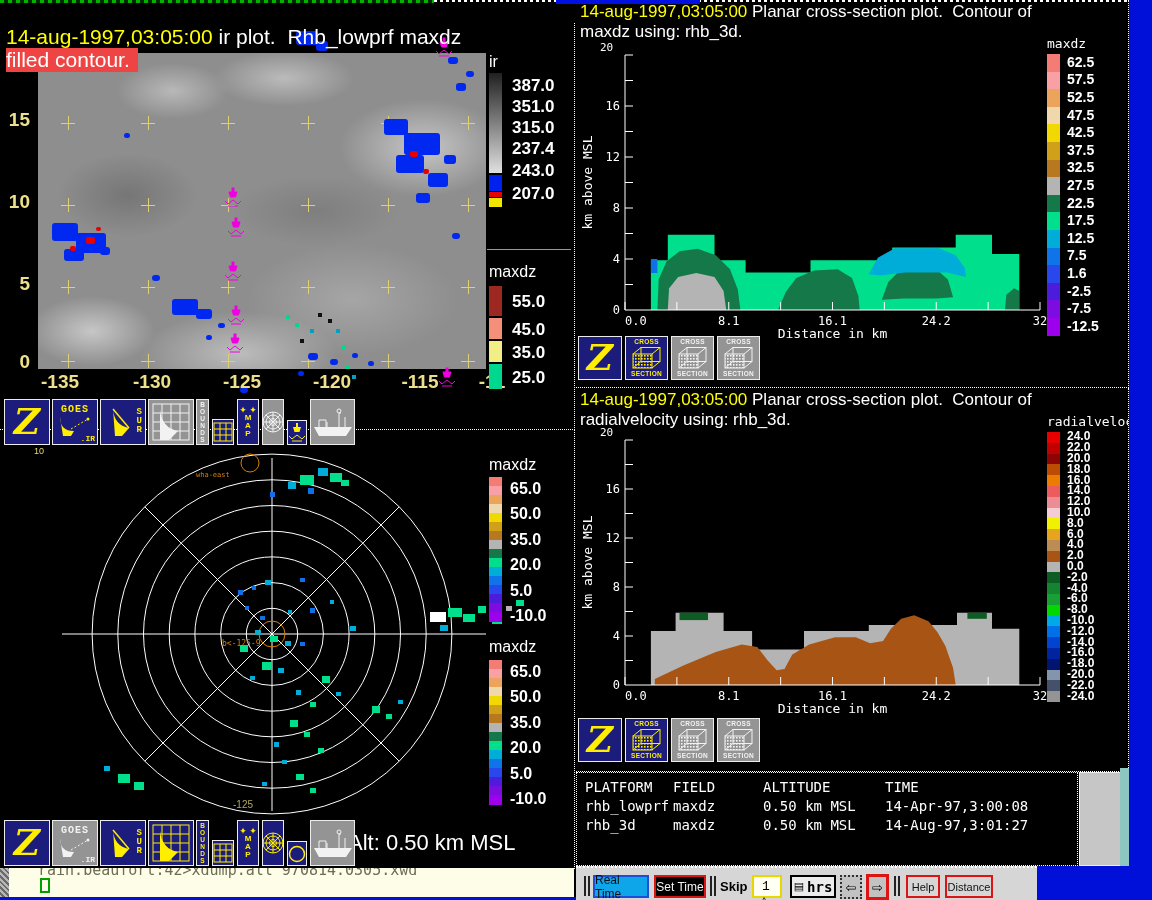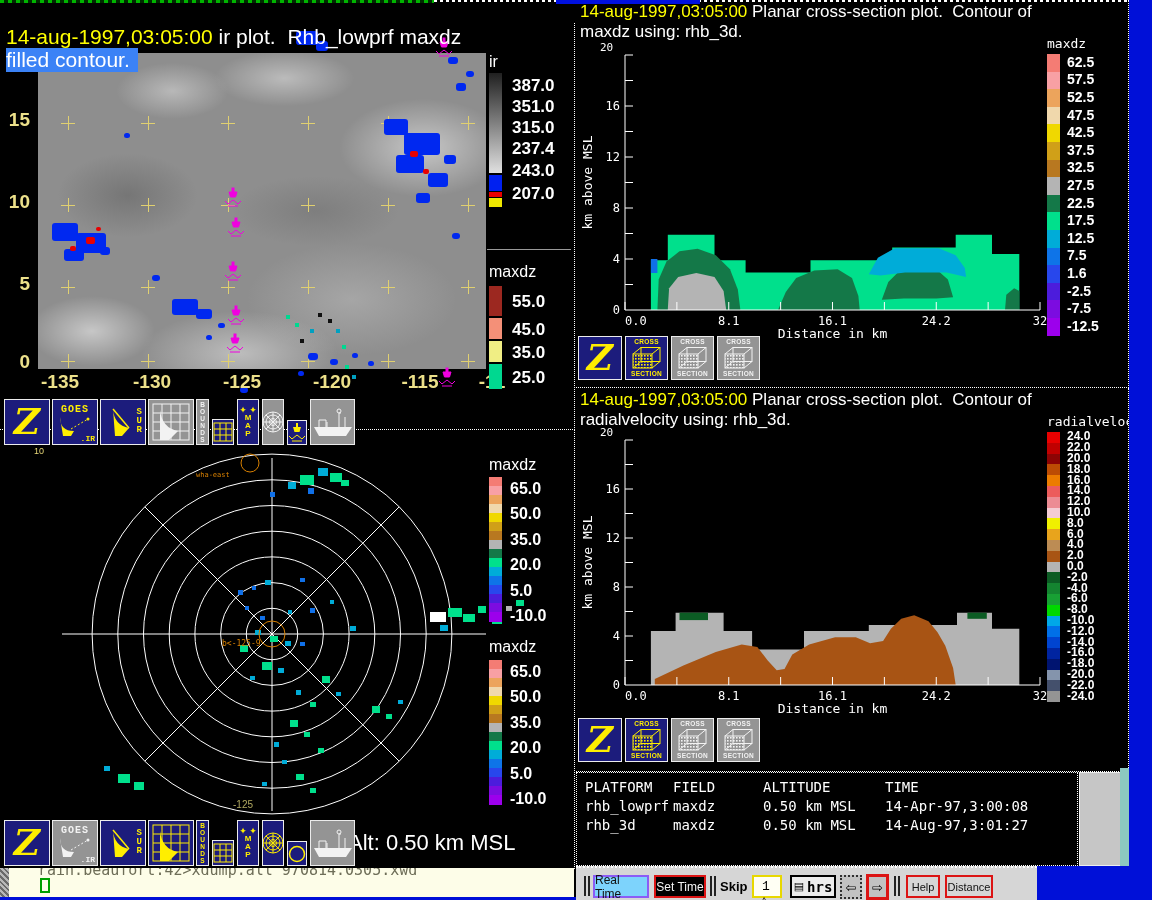--- a/index.html
+++ b/index.html
@@ -4,21 +4,21 @@
 <style>
   html,body{margin:0;padding:0;background:#0010d8;}
   #screen{position:relative;width:1152px;height:900px;background:#000;overflow:hidden;
           font-family:"Liberation Sans",sans-serif;}
   .abs{position:absolute;}
   .panel{position:absolute;background:#000;overflow:hidden;}
   .ptitle{position:absolute;left:6px;top:2px;font:21px "Liberation Sans",sans-serif;
           color:#fff;white-space:pre;z-index:6;}
   .ptitle .time{color:#ffff00;}
   .ptitle2{position:absolute;left:6px;top:25px;font:21px "Liberation Sans",sans-serif;
-           color:#fff;white-space:pre;z-index:6;background:#3b82f6;padding-right:8px;}
+           color:#fff;white-space:pre;z-index:6;background:#ef4444;padding-right:8px;}
   .rtitle{font:17px "Liberation Sans",sans-serif;}
   .rtitle2{top:22px;font:17px "Liberation Sans",sans-serif;}
   .tbtn{position:absolute;box-sizing:border-box;border:1px solid #ececec;display:flex;
         flex-direction:column;align-items:center;justify-content:center;overflow:hidden;z-index:8;}
   .tbtn.on{background:#1c1c7c;color:#ffee00;}
   .tbtn.off{background:#949494;color:#f2f2f2;}
   .gt{font:bold 10px "Liberation Mono",monospace;letter-spacing:1px;line-height:10px;}
   .gi{position:absolute;right:2px;bottom:1px;font:bold 8px "Liberation Mono",monospace;}
   .vt{font:bold 7px "Liberation Sans",sans-serif;line-height:7px;text-align:center;}
   .st{position:absolute;right:3px;top:8px;font:bold 9px "Liberation Mono",monospace;
@@ -811,21 +811,21 @@
   <div id="terminal" class="panel" style="left:0;top:868px;width:574px;height:29px;background:#fdfde8;">
     <div class="abs" style="left:0;top:0;width:9px;height:29px;background:repeating-linear-gradient(45deg,#b8b8b8 0 2px,#6a6a6a 2px 4px);"></div>
     <div class="abs mono" style="left:38px;top:-7px;font-size:15px;color:#6e6e58;white-space:pre;">rain.beaufort:42&gt;xdump.all 970814.0305.xwd</div>
     <div class="abs" style="left:40px;top:10px;width:10px;height:15px;border:2px solid #00a000;box-sizing:border-box;"></div>
   </div>
   <div class="abs" style="left:0;top:897px;width:576px;height:3px;background:#0010d8;"></div>
 
   <div id="control-bar" class="panel" style="left:576px;top:866px;width:461px;height:34px;background:#d6d6d6;border-top:2px dotted #fafafa;">
     <div class="grip" style="left:8px;top:8px;"></div>
     <div class="grip" style="left:12px;top:8px;"></div>
-    <div class="ctl-btn" style="left:17px;top:7px;width:56px;height:23px;border:2px solid #8b5cf6;background:#7dd3fc;color:#111;">Real Time</div>
+    <div class="ctl-btn" style="left:17px;top:7px;width:56px;height:23px;border:2px solid #1d4ed8;background:#0ea5e9;color:#111;">Real Time</div>
     <div class="ctl-btn" style="left:78px;top:7px;width:52px;height:23px;border:2px solid #dc1414;background:#000;color:#f4f4f4;">Set Time</div>
     <div class="grip" style="left:134px;top:8px;"></div>
     <div class="grip" style="left:138px;top:8px;"></div>
     <div class="abs" style="left:144px;top:11px;font:bold 13px 'Liberation Sans',sans-serif;color:#000;">Skip</div>
     <input id="skip-input" style="left: 176px; top: 7px; width: 30px; height: 23px;" value="1">
     <div class="abs" style="left:186px;top:28px;font:9px 'Liberation Sans',sans-serif;color:#000;">^</div>
     <div class="ctl-btn" style="left:214px;top:7px;width:46px;height:23px;border:2px solid #000;background:#ececec;color:#000;gap:3px;">
       <span style="display:flex;align-items:center;gap:3px;">
           <span style="font-size:11px;">▤</span>
           <b class="mono" style="font-size:14px;">hrs</b>

